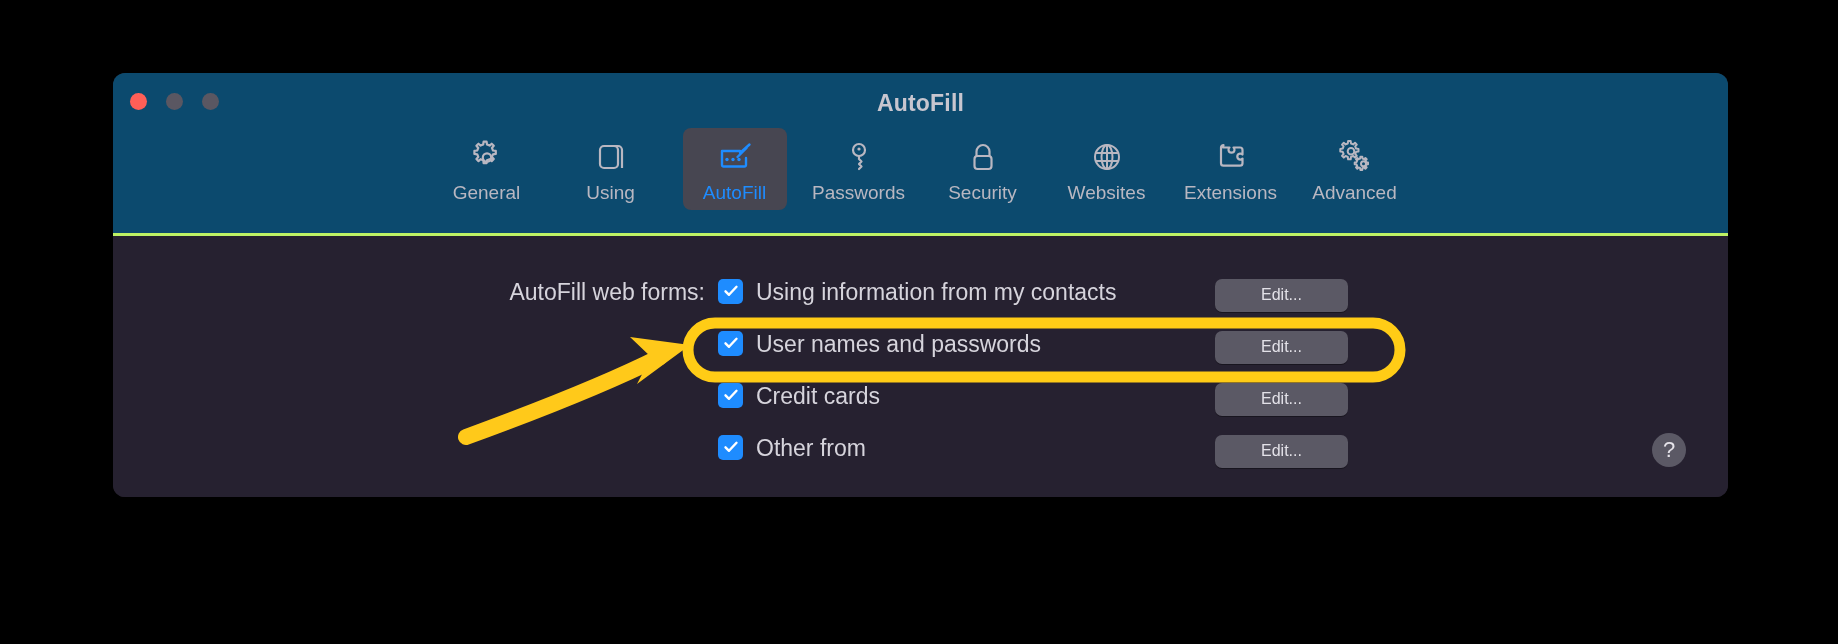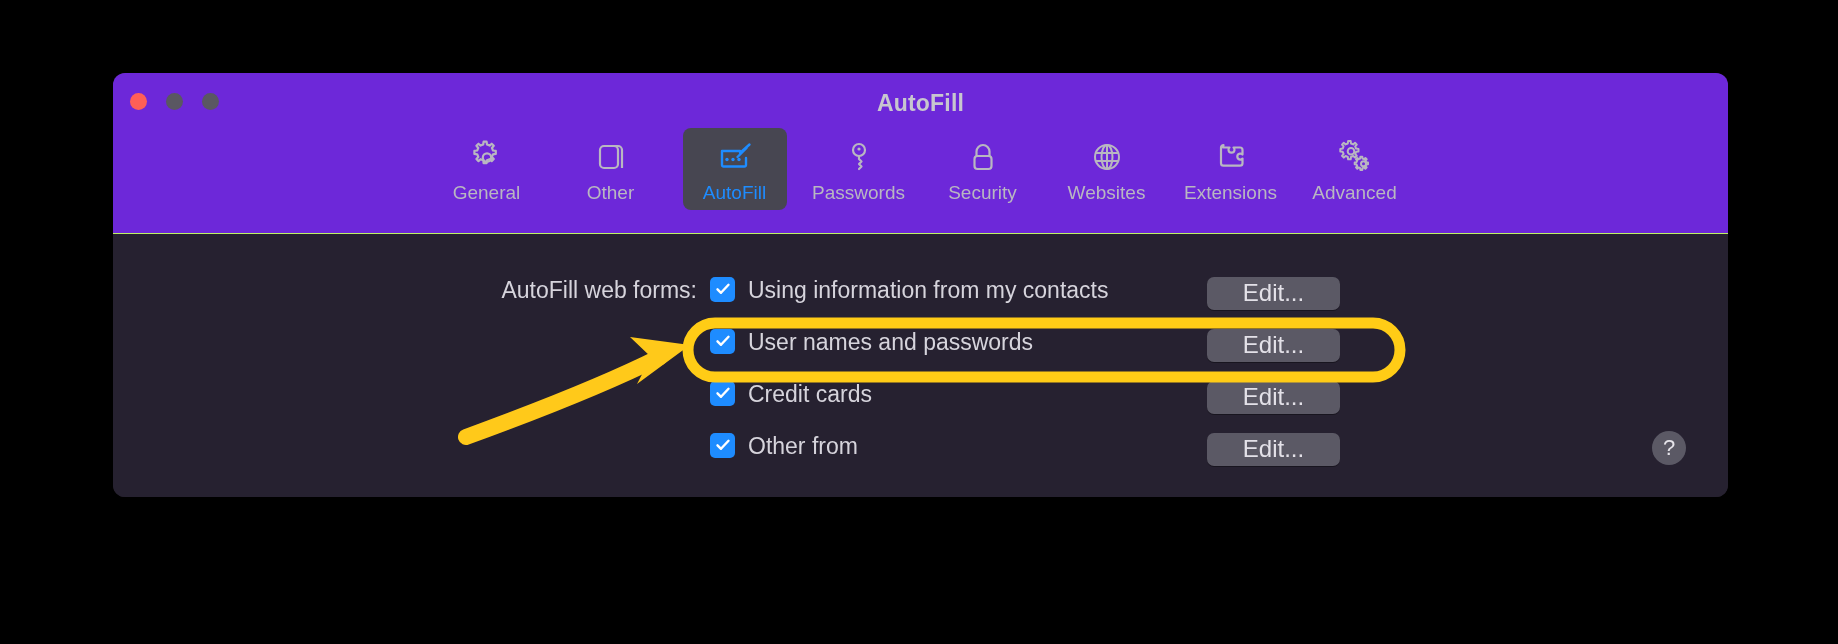--- a/index.html
+++ b/index.html
@@ -32,22 +32,22 @@
     background: #29242e;
     border-radius: 12px;
     overflow: hidden;
     box-shadow: 0 10px 40px rgba(0,0,0,0.6);
   }
 
   
   #titlebar-toolbar {
     position: relative;
     height: 160px;
-    background: #6d28d9;
-    border-bottom: 1px solid #bef264;
+    background: #0c4a6e;
+    border-bottom: 3px solid #bef264;
   }
 
   #traffic-lights {
     position: absolute;
     left: 17px;
     top: 20px;
     display: flex;
     gap: 19px;
   }
   .light {
@@ -112,21 +112,21 @@
 
   
   #content {
     position: relative;
     height: 264px;
     background: #262130;
   }
 
   #form-grid {
     position: absolute;
-    left: 0;
+    left: 8px;
     top: 30px;
     width: 100%;
   }
 
   .form-row {
     display: flex;
     align-items: center;
     height: 52px;
   }
 
@@ -168,21 +168,21 @@
 
   .edit-btn {
     position: absolute;
     left: 497px;
     width: 133px;
     height: 33px;
     border-radius: 7px;
     background: #5b5965;
     border: none;
     color: #e3e1e8;
-    font-size: 24px;
+    font-size: 16px;
     font-family: "Liberation Sans", sans-serif;
     display: flex;
     align-items: center;
     justify-content: center;
     box-shadow: 0 1px 0 rgba(0,0,0,0.35);
     cursor: default;
     padding: 0;
   }
 
   #help-button {
@@ -246,21 +246,21 @@
 
         <div class="tool-item">
           <span class="tool-icon">
             <svg width="40" height="40" viewBox="0 0 40 40">
               <g fill="none" stroke="#b9b7c1" stroke-width="2.2">
                 <rect x="9" y="9" width="18" height="22" rx="4"></rect>
                 <path d="M15 9 h12 a4 4 0 0 1 4 4 v18"></path>
               </g>
             </svg>
           </span>
-          <span class="tool-label">Other</span>
+          <span class="tool-label">Using</span>
         </div>
 
         <div class="tool-item selected">
           <span class="tool-icon">
             <svg width="40" height="40" viewBox="0 0 40 40">
               <g fill="none" stroke="#1e8cff" stroke-width="2.4" stroke-linecap="round" stroke-linejoin="round">
                 <path d="M7 14 h18 M7 14 v14 a1.5 1.5 0 0 0 1.5 1.5 h21 a1.5 1.5 0 0 0 1.5 -1.5 v-7"></path>
                 <path d="M25 16 L34.5 7.5"></path>
                 <path d="M22.5 20 L31.5 11"></path>
               </g>

